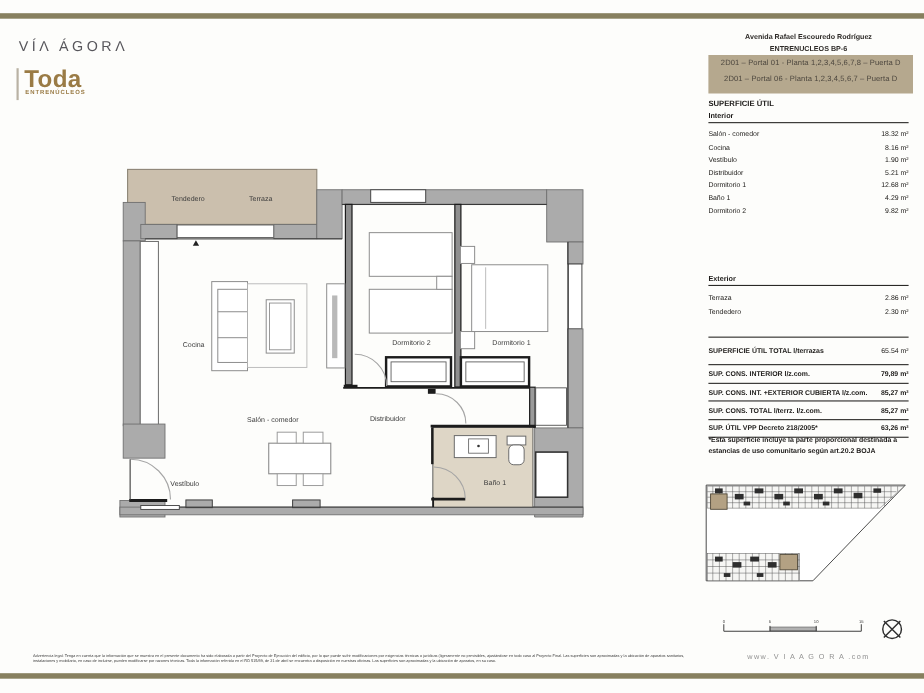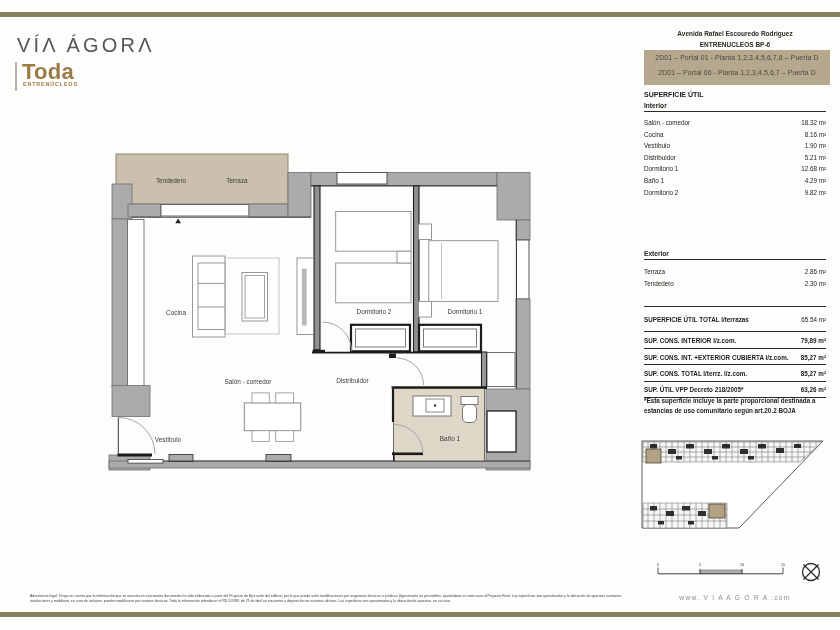--- a/index.html
+++ b/index.html
@@ -5,21 +5,21 @@
   html,body{margin:0;padding:0;}
   body{width:840px;height:630px;background:#fdfdfb;position:relative;overflow:hidden;
        font-family:"Liberation Sans", sans-serif;}
   .abs{position:absolute;}
 </style>
 </head>
 <body>
 
 <div class="abs" style="left:0;top:12px;width:840px;height:5px;background:#87805f;"></div>
 
-<div class="abs" style="left:17px;top:33.5px;width:200px;height:20px;font-size:20px;letter-spacing:3.2px;color:#57565b;">VÍΛ ÁGORΛ</div>
+<div class="abs" style="left:17px;top:33.5px;width:200px;height:20px;font-size:13px;letter-spacing:3.2px;color:#57565b;">VÍΛ ÁGORΛ</div>
 
 <div class="abs" style="left:15px;top:62px;width:2px;height:29px;background:#b9b2a4;"></div>
 
 <div class="abs" style="left:22px;top:58.5px;width:120px;height:24px;font-size:22px;font-weight:bold;color:#9a7b45;letter-spacing:0.3px;">Toda</div>
 
 <div class="abs" style="left:23px;top:81px;width:120px;height:8px;font-size:5.4px;font-weight:bold;color:#9a7b45;letter-spacing:0.85px;">ENTRENÚCLEOS</div>
 
 <div class="abs" style="left:640px;top:29.5px;width:190px;text-align:center;font-size:6.5px;font-weight:bold;color:#2e2b28;">Avenida Rafael Escouredo Rodríguez</div>
 
 <div class="abs" style="left:640px;top:40.5px;width:190px;text-align:center;font-size:6.5px;font-weight:bold;color:#2e2b28;">ENTRENUCLEOS BP-6</div>

